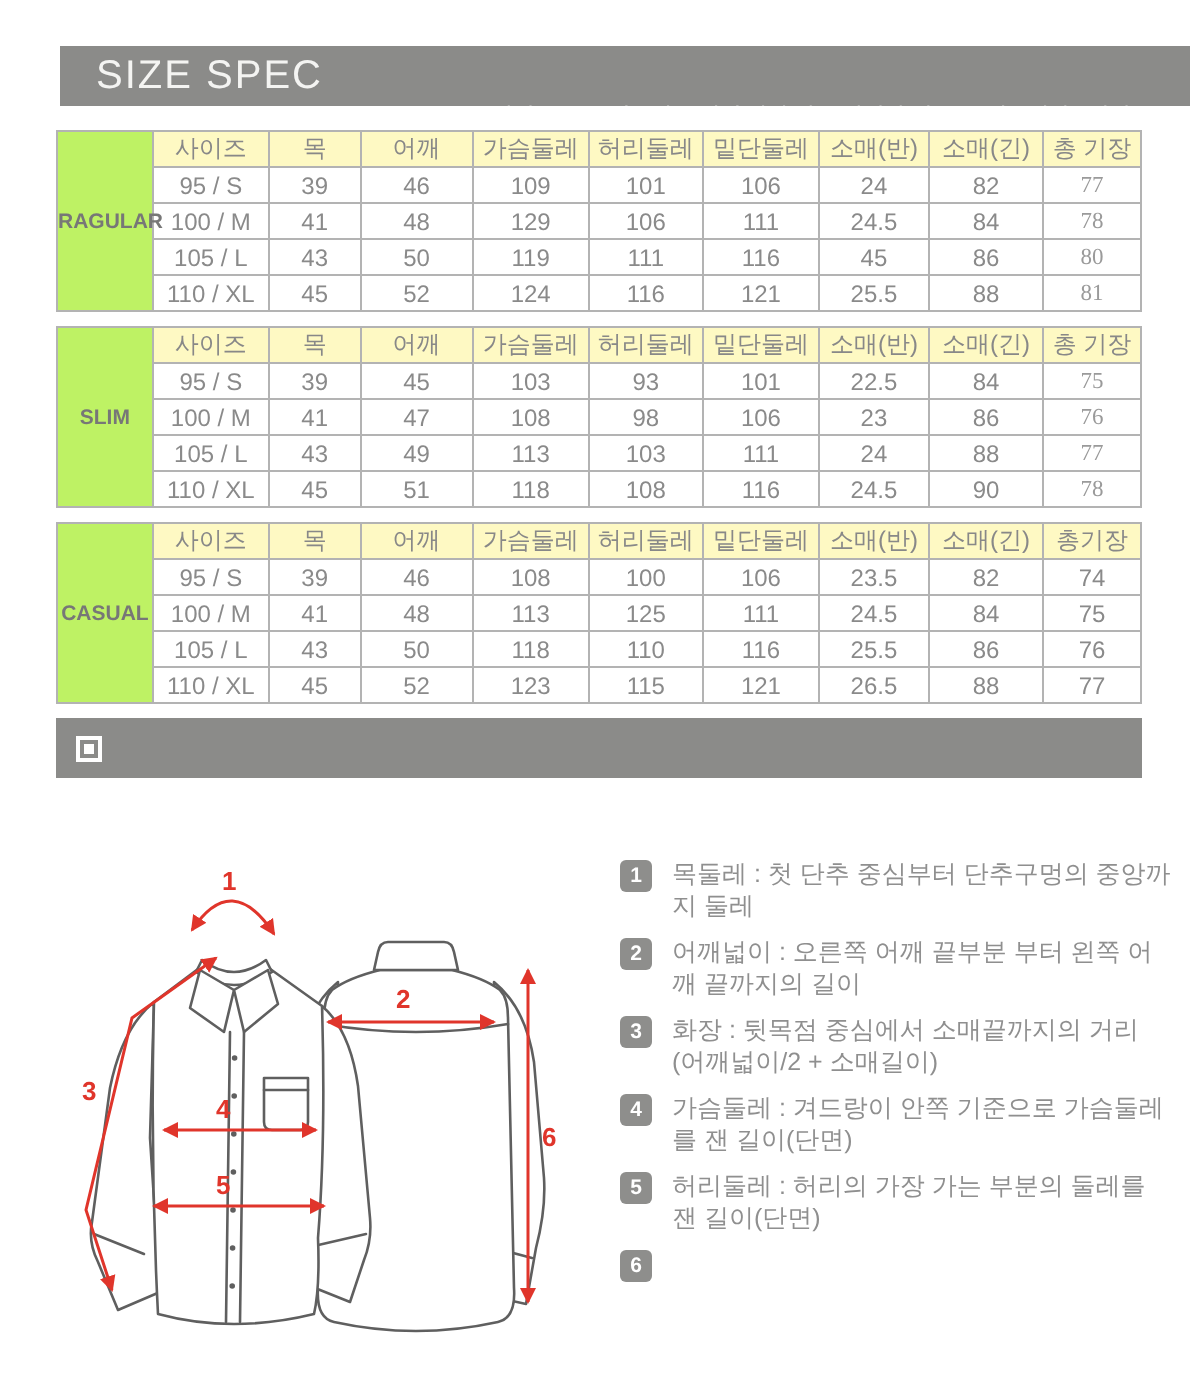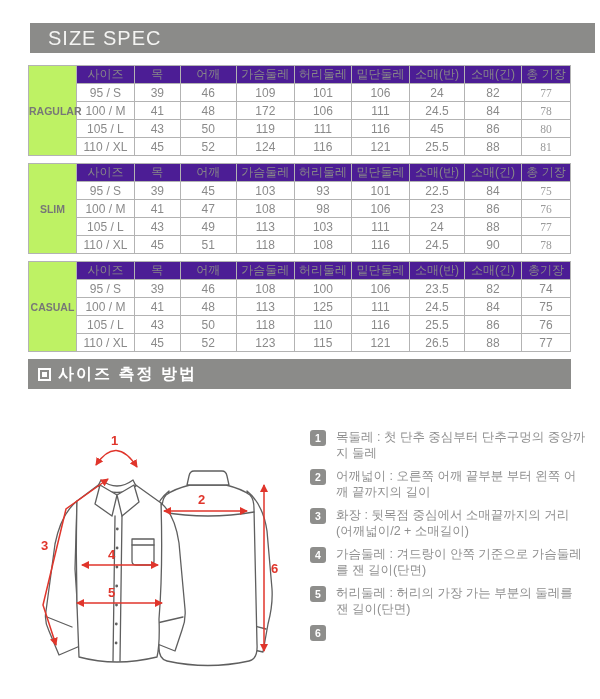--- a/index.html
+++ b/index.html
@@ -10,21 +10,21 @@
   .title-bar { margin-left:30px; width:565px; height:30px; background:#8b8b89;
     display:flex; align-items:center; padding:0 8px 0 18px;text-align:right; }
   .title-bar .title { color:#f4f4f2; font-size:20px; letter-spacing:1px; }
   .title-bar .note { color:#fff; font-size:10.5px; font-weight:bold; margin-left:auto; white-space:nowrap;margin-top:39px; }
 
   #tables { margin:12px 0 0 28px; width:543px; }
   table.spec { border-collapse:collapse; table-layout:fixed; width:543px; margin-bottom:7px;
     font-size:12px; color:#8a8a8a; }
   table.spec th, table.spec td { border:1px solid #b3b3b3; height:18px; text-align:center;
     vertical-align:middle; padding:0; font-weight:normal; }
-  table.spec th { background:#4c1d95; color:#888; }
+  table.spec th { background:#fef9c3; color:#888; }
   table.spec td.group { background:#bef264; font-size:10.5px; font-weight:bold; color:#777; }
   table.spec td.alt { color:#9a9a9a; font-family:"Liberation Serif","DejaVu Serif",serif; font-size:11.5px; }
 
   .section-bar { margin:6px 0 0 28px; width:543px; height:30px; background:#8b8b89;
     display:flex; align-items:center; padding-left:10px; }
   .sq-icon { width:13px; height:13px; border:2px solid #fff; display:inline-flex;
     align-items:center; justify-content:center; margin-right:7px; }
   .sq-icon i { width:5px; height:5px; background:#fff; display:block; }
   .section-bar .stitle { color:#fff; font-size:16px; font-weight:bold; letter-spacing:2px; }
 
@@ -84,21 +84,21 @@
             <td>101</td>
             <td>106</td>
             <td>24</td>
             <td>82</td>
             <td class="alt">77</td>
           </tr>
           <tr>
             <td>100 / M</td>
             <td>41</td>
             <td>48</td>
-            <td>172</td>
+            <td>129</td>
             <td>106</td>
             <td>111</td>
             <td>24.5</td>
             <td>84</td>
             <td class="alt">78</td>
           </tr>
           <tr>
             <td>105 / L</td>
             <td>43</td>
             <td>50</td>
@@ -265,21 +265,20 @@
             <td>77</td>
           </tr>
         </tbody>
       </table>
     </div>
 
   <div class="section-bar">
     <span class="sq-icon">
         <i></i>
       </span>
-    <span class="stitle">사이즈 측정 방법</span>
   </div>
 
   <div class="measure-area">
     <svg class="diagram" viewBox="0 0 290 266">
       <defs>
         <marker id="ahE" markerWidth="9" markerHeight="9" refX="7" refY="4.5" orient="auto" markerUnits="userSpaceOnUse">
           <path d="M0,0.5 L8,4.5 L0,8.5 Z" fill="#e0352b"></path>
         </marker>
         <marker id="ahS" markerWidth="9" markerHeight="9" refX="7" refY="4.5" orient="auto-start-reverse" markerUnits="userSpaceOnUse">
           <path d="M0,0.5 L8,4.5 L0,8.5 Z" fill="#e0352b"></path>

